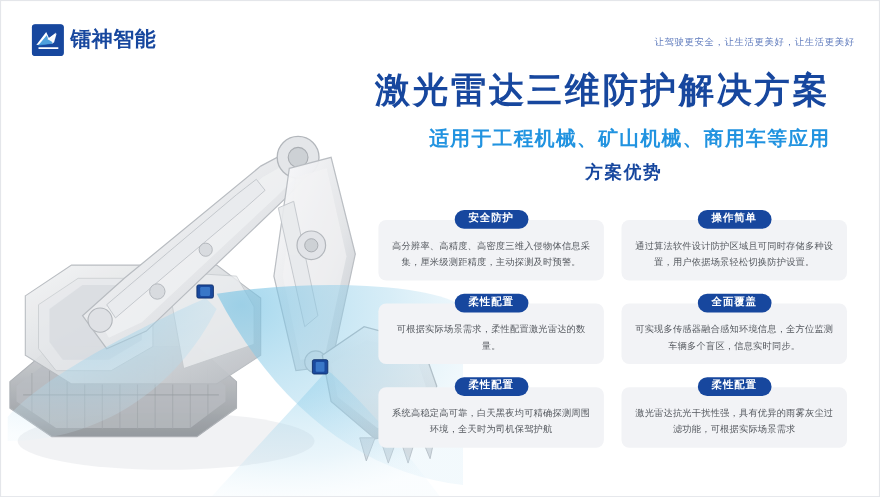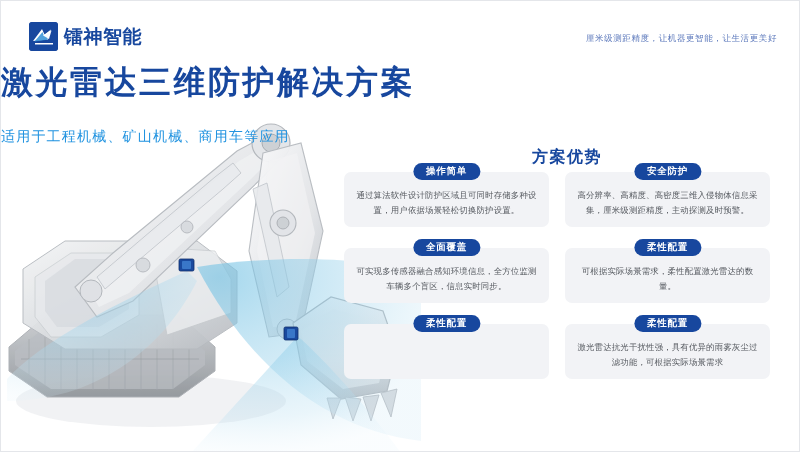--- a/index.html
+++ b/index.html
@@ -66,39 +66,39 @@
     font-size: 8.5px;
     color: #5f7bbd;
     letter-spacing: 0.6px;
     white-space: nowrap;
   }
 
   
   .title-wrap {
     position: absolute;
     top: 62px;
-    left: 0;
+    left: 13px;
     width: 741px;
-    text-align: left;
+    text-align: right;
     z-index: 25;
   }
 
   .main-title {
     font-size: 32px;
     font-weight: bold;
     color: #17479e;
     letter-spacing: 2.5px;
     line-height: 1.2;
     text-shadow: 0 1px 2px rgba(255,255,255,0.9);
   }
 
   .sub-title {
-    margin-top: 27px;
-    font-size: 14px;
-    font-weight: normal;
+    margin-top: 13px;
+    font-size: 18px;
+    font-weight: bold;
     color: #2193e0;
     letter-spacing: 1.2px;
   }
 
   
   .illustration {
     position: absolute;
     left: 0;
     top: 100px;
     width: 420px;
@@ -115,21 +115,21 @@
     width: 452px;
     z-index: 20;
   }
 
   .adv-heading {
     text-align: center;
     font-size: 16px;
     font-weight: bold;
     color: #17479e;
     letter-spacing: 1.5px;
-    margin-bottom: 4px;
+    margin-bottom: 32px;
   }
 
   .card-grid {
     display: grid;
     grid-template-columns: 205px 205px;
     column-gap: 16px;
     row-gap: 21px;
     justify-content: start;
     padding-left: 3px;
   }
@@ -182,21 +182,21 @@
           <rect x="0" y="0" width="29" height="29" rx="3" fill="#17479e"></rect>
           <path d="M4 19 L13 7 L15.5 12.5 L22 7.5 L19 17.5 Z" fill="#ffffff"></path>
           <path d="M5.5 19.5 L13.5 10 L15 14 L20.5 10.5 L18.3 17.8 Z" fill="#2f8fd6" opacity="0.85"></path>
           <path d="M6 21 L24 21 L24 22.6 L6 22.6 Z" fill="#ffffff"></path>
           <path d="M14 13.5 L22.5 8.5 L20 17 Z" fill="#ffffff" opacity="0.95"></path>
         </svg>
       </span>
       <span class="logo-text">镭神智能</span>
     </div>
 
-    <div class="tagline">厘米级测距精度，让机器更智能，让生活更美好</div>
+    <div class="tagline">让驾驶更安全，让生活更美好，让生活更美好</div>
   </div>
 
   <div class="illustration">
     <svg width="420" height="352" viewBox="0 0 420 352">
       <defs>
         <linearGradient id="gBody" x1="0" y1="0" x2="1" y2="1">
           <stop offset="0%" stop-color="#f4f5f6"></stop>
           <stop offset="55%" stop-color="#d9dcdf"></stop>
           <stop offset="100%" stop-color="#b9bdc2"></stop>
         </linearGradient>
@@ -306,41 +306,42 @@
     <div class="main-title">激光雷达三维防护解决方案</div>
     <div class="sub-title">适用于工程机械、矿山机械、商用车等应用</div>
   </div>
 
   <div class="adv-section">
     <div class="adv-heading">方案优势</div>
 
     <div class="card-grid">
 
       <div class="card">
+        <div class="card-badge">安全防护</div>
+        <div class="card-body">高分辨率、高精度、高密度三维入侵物体信息采集，厘米级测距精度，主动探测及时预警。</div>
+      </div>
+
+      <div class="card">
         <div class="card-badge">操作简单</div>
         <div class="card-body">通过算法软件设计防护区域且可同时存储多种设置，用户依据场景轻松切换防护设置。</div>
       </div>
 
       <div class="card">
-        <div class="card-badge">安全防护</div>
-        <div class="card-body">高分辨率、高精度、高密度三维入侵物体信息采集，厘米级测距精度，主动探测及时预警。</div>
+        <div class="card-badge">柔性配置</div>
+        <div class="card-body">可根据实际场景需求，柔性配置激光雷达的数量。</div>
       </div>
 
       <div class="card">
         <div class="card-badge">全面覆盖</div>
         <div class="card-body">可实现多传感器融合感知环境信息，全方位监测车辆多个盲区，信息实时同步。</div>
       </div>
 
       <div class="card">
         <div class="card-badge">柔性配置</div>
-        <div class="card-body">可根据实际场景需求，柔性配置激光雷达的数量。</div>
-      </div>
-
-      <div class="card">
-        <div class="card-badge">柔性配置</div>
+        <div class="card-body">系统高稳定高可靠，白天黑夜均可精确探测周围环境，全天时为司机保驾护航</div>
       </div>
 
       <div class="card">
         <div class="card-badge">柔性配置</div>
         <div class="card-body">激光雷达抗光干扰性强，具有优异的雨雾灰尘过滤功能，可根据实际场景需求</div>
       </div>
 
     </div>
   </div>
 

